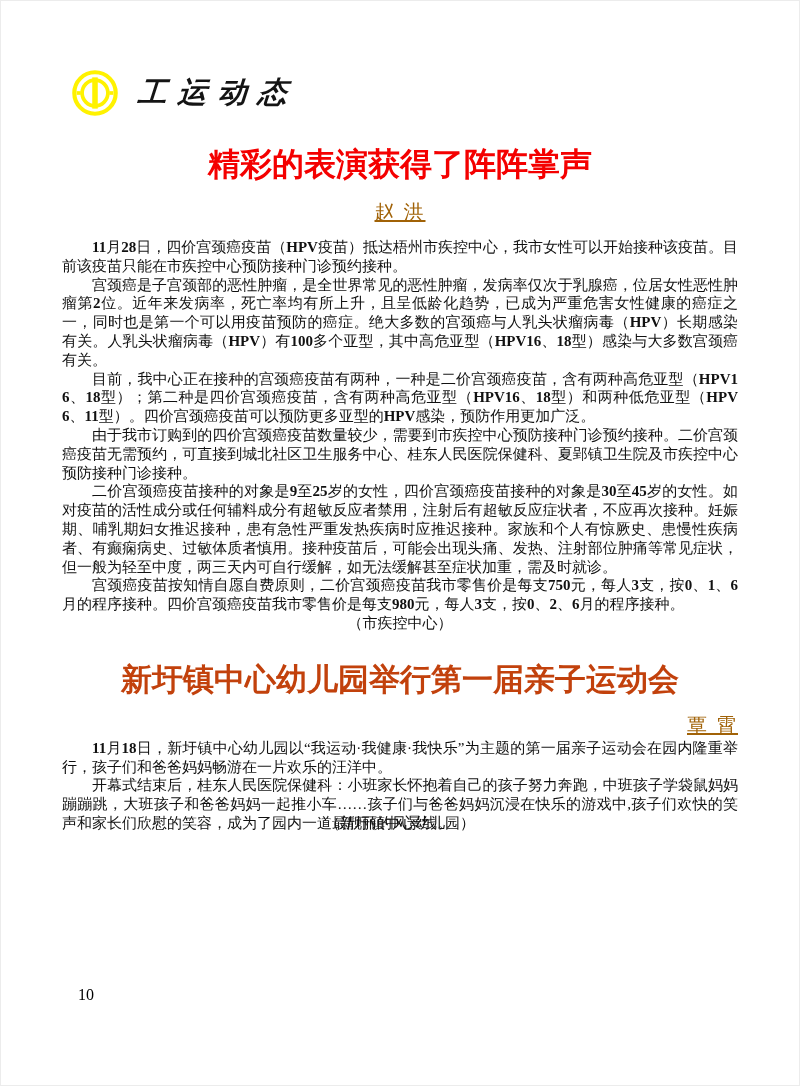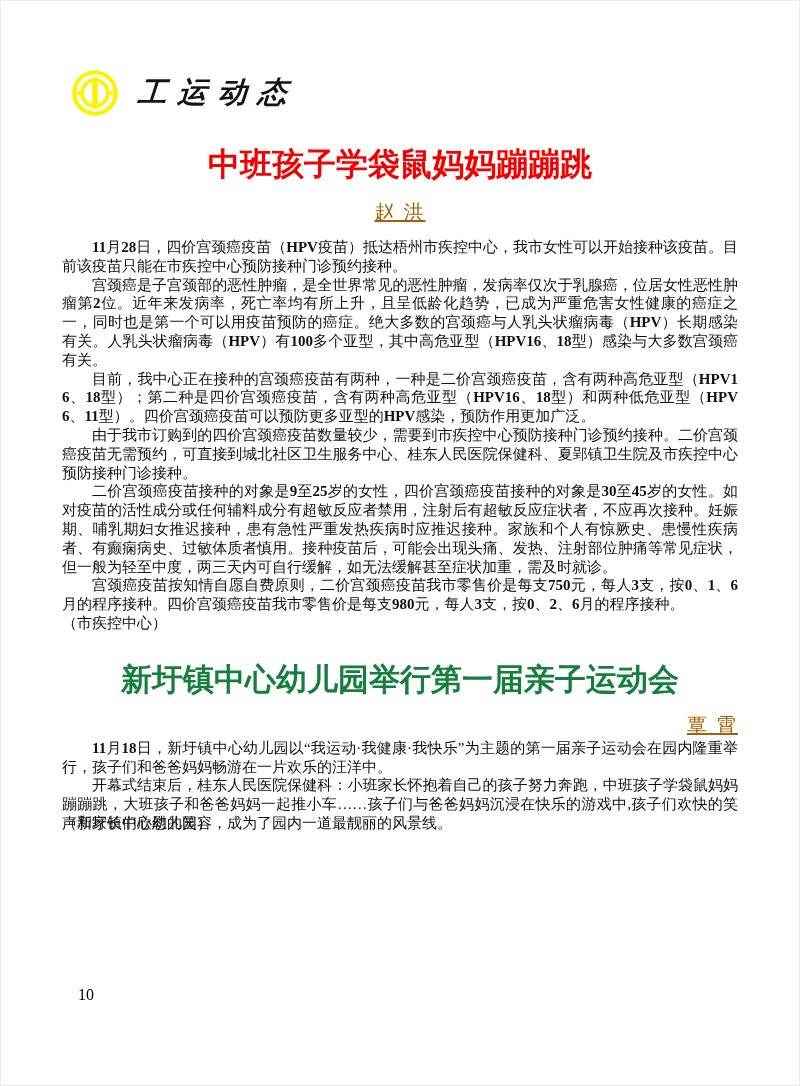--- a/index.html
+++ b/index.html
@@ -65,21 +65,21 @@
     font-size: 15px;
     line-height: 18.8px;
     text-align: justify;
     text-indent: 2em;
     word-break: break-all;
   }
   .para b { font-family: "Liberation Serif", "DejaVu Serif", serif; }
   .attribution {
     font-size: 15px;
     line-height: 18.8px;
-    text-align: left;
+    text-align: center;
     margin: 0;
   }
   .attribution.inline-up { margin-top: -18.8px; }
 
   .page-number {
     position: absolute;
     left: 78px;
     top: 986px;
     font-size: 16px;
     color: #000000;
@@ -98,34 +98,34 @@
         <rect x="44" y="16" width="12" height="68" fill="currentColor"></rect>
         <rect x="10" y="46" width="9" height="8" fill="currentColor"></rect>
         <rect x="81" y="46" width="9" height="8" fill="currentColor"></rect>
       </svg>
     </span>
     <span class="masthead-title">工运动态</span>
   </div>
 
   <div class="content">
 
-    <h1 class="article-title title-1" style="color: rgb(244, 0, 0);">中班孩子学袋鼠妈妈蹦蹦跳</h1>
+    <h1 class="article-title title-1" style="color: rgb(244, 0, 0);">精彩的表演获得了阵阵掌声</h1>
     <div class="byline byline-1">赵 洪</div>
 
     <div class="body-block-1">
       <p class="para"><b>11</b>月<b>28</b>日，四价宫颈癌疫苗（<b>HPV</b>疫苗）抵达梧州市疾控中心，我市女性可以开始接种该疫苗。目前该疫苗只能在市疾控中心预防接种门诊预约接种。</p>
       <p class="para">宫颈癌是子宫颈部的恶性肿瘤，是全世界常见的恶性肿瘤，发病率仅次于乳腺癌，位居女性恶性肿瘤第<b>2</b>位。近年来发病率，死亡率均有所上升，且呈低龄化趋势，已成为严重危害女性健康的癌症之一，同时也是第一个可以用疫苗预防的癌症。绝大多数的宫颈癌与人乳头状瘤病毒（<b>HPV</b>）长期感染有关。人乳头状瘤病毒（<b>HPV</b>）有<b>100</b>多个亚型，其中高危亚型（<b>HPV16</b>、<b>18</b>型）感染与大多数宫颈癌有关。</p>
       <p class="para">目前，我中心正在接种的宫颈癌疫苗有两种，一种是二价宫颈癌疫苗，含有两种高危亚型（<b>HPV16</b>、<b>18</b>型）；第二种是四价宫颈癌疫苗，含有两种高危亚型（<b>HPV16</b>、<b>18</b>型）和两种低危亚型（<b>HPV6</b>、<b>11</b>型）。四价宫颈癌疫苗可以预防更多亚型的<b>HPV</b>感染，预防作用更加广泛。</p>
       <p class="para">由于我市订购到的四价宫颈癌疫苗数量较少，需要到市疾控中心预防接种门诊预约接种。二价宫颈癌疫苗无需预约，可直接到城北社区卫生服务中心、桂东人民医院保健科、夏郢镇卫生院及市疾控中心预防接种门诊接种。</p>
       <p class="para">二价宫颈癌疫苗接种的对象是<b>9</b>至<b>25</b>岁的女性，四价宫颈癌疫苗接种的对象是<b>30</b>至<b>45</b>岁的女性。如对疫苗的活性成分或任何辅料成分有超敏反应者禁用，注射后有超敏反应症状者，不应再次接种。妊娠期、哺乳期妇女推迟接种，患有急性严重发热疾病时应推迟接种。家族和个人有惊厥史、患慢性疾病者、有癫痫病史、过敏体质者慎用。接种疫苗后，可能会出现头痛、发热、注射部位肿痛等常见症状，但一般为轻至中度，两三天内可自行缓解，如无法缓解甚至症状加重，需及时就诊。</p>
       <p class="para">宫颈癌疫苗按知情自愿自费原则，二价宫颈癌疫苗我市零售价是每支<b>750</b>元，每人<b>3</b>支，按<b>0</b>、<b>1</b>、<b>6</b>月的程序接种。四价宫颈癌疫苗我市零售价是每支<b>980</b>元，每人<b>3</b>支，按<b>0</b>、<b>2</b>、<b>6</b>月的程序接种。</p>
       <p class="attribution">（市疾控中心）</p>
     </div>
 
-    <h1 class="article-title title-2" style="color: #15803d;">新圩镇中心幼儿园举行第一届亲子运动会</h1>
+    <h1 class="article-title title-2" style="color: #c2410c;">新圩镇中心幼儿园举行第一届亲子运动会</h1>
     <div class="byline byline-2">覃 霄</div>
 
     <div class="body-block-2">
       <p class="para"><b>11</b>月<b>18</b>日，新圩镇中心幼儿园以“我运动·我健康·我快乐”为主题的第一届亲子运动会在园内隆重举行，孩子们和爸爸妈妈畅游在一片欢乐的汪洋中。</p>
       <p class="para">开幕式结束后，桂东人民医院保健科：小班家长怀抱着自己的孩子努力奔跑，中班孩子学袋鼠妈妈蹦蹦跳，大班孩子和爸爸妈妈一起推小车……孩子们与爸爸妈妈沉浸在快乐的游戏中,孩子们欢快的笑声和家长们欣慰的笑容，成为了园内一道最靓丽的风景线。</p>
       <p class="attribution inline-up">（新圩镇中心幼儿园）</p>
     </div>
 
   </div>
 

